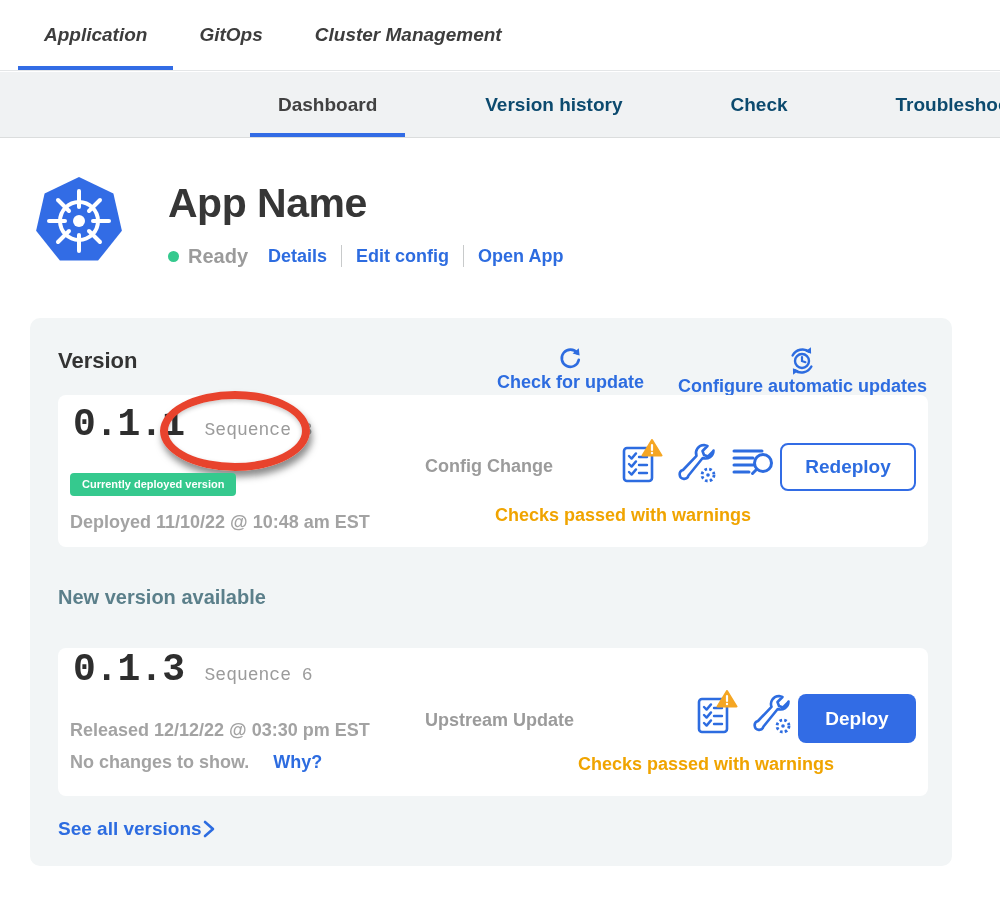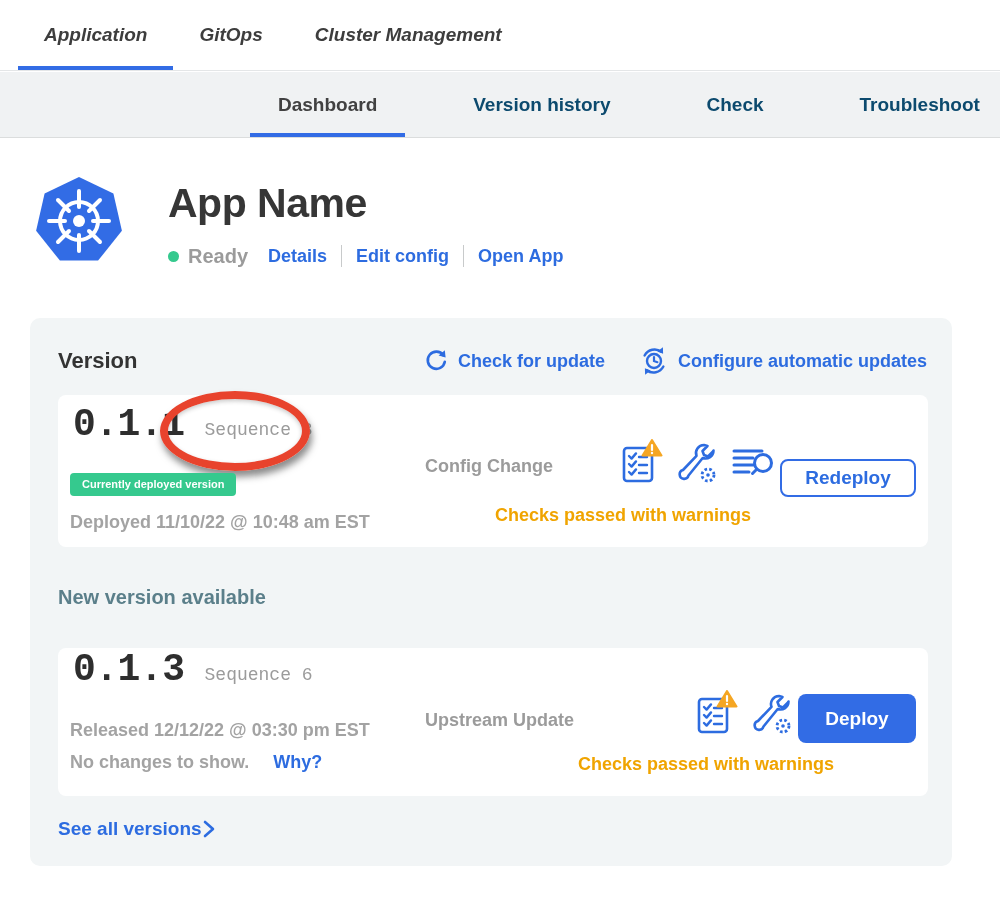--- a/index.html
+++ b/index.html
@@ -12,21 +12,21 @@
             background:#fff; border-bottom:1px solid #e4e6e7;
             display:flex; align-items:stretch; padding-left:18px; }
   .topnav-item { position:relative; display:flex; align-items:center; padding:0 26px;
                  font-size:19px; font-weight:700; color:#3d3d3d; cursor:pointer;font-style:italic; }
   .topnav-item.active::after { content:""; position:absolute; left:0; right:0; bottom:0;
                  height:4px; background:#326ce5; }
 
   
   .tabbar { position:absolute; top:72px; left:0; width:1000px; height:66px;
             background:#f0f2f3; border-bottom:1px solid #dbdddd;
-            display:flex; align-items:stretch; padding-left:250px; column-gap:40px; }
+            display:flex; align-items:stretch; padding-left:250px; column-gap:52px; }
   .tab { position:relative; display:flex; align-items:center; padding:0 28px;
          font-size:19px; font-weight:700; color:#0c4a6e; cursor:pointer; white-space:nowrap; }
   .tab.active { color:#414141; }
   .tab.active::after { content:""; position:absolute; left:0; right:0; bottom:0;
          height:4px; background:#326ce5; }
 
   
   .logo { position:absolute; left:35px; top:177px; width:88px; height:88px; }
   .app-title { position:absolute; left:168px; top:180px; font-size:41px; font-weight:700;
                color:#363636; letter-spacing:-0.5px; }
@@ -35,21 +35,21 @@
   .status-dot { width:11px; height:11px; border-radius:50%; background:#35c98e; margin-right:9px; }
   .status-text { font-size:20px; font-weight:700; color:#9b9b9b; margin-right:20px; }
   .hlink { font-size:18px; font-weight:700; color:#2d6ce0; text-decoration:none; cursor:pointer; }
   .vdiv { width:1px; height:22px; background:#c8cacb; margin:0 14px; }
 
   
   .panel { position:absolute; left:30px; top:318px; width:922px; height:548px;
            background:#f2f5f6; border-radius:10px; }
   .panel-title { position:absolute; left:28px; top:30px; font-size:22px; font-weight:700; color:#333; }
   .panel-actions { position:absolute; top:28px; right:25px; display:flex; column-gap:34px; }
-  .action-link { display:flex; align-items:center; column-gap:9px; cursor:pointer; }
+  .action-link { display:flex; align-items:center; column-gap:9px; cursor:pointer;flex-direction:column; }
   .action-link span { font-size:18px; font-weight:700; color:#2d6ce0; white-space:nowrap; }
 
   .card { position:absolute; left:28px; width:870px; background:#fff; border-radius:8px; }
   .card1 { top:77px; height:152px; }
   .card2 { top:330px; height:148px; }
 
   .version-row { position:absolute; left:15px; top:8px; display:flex; align-items:baseline; column-gap:20px;font-family:Liberation Mono, monospace; }
   .version-num { font-size:38px; font-weight:700; color:#2e2e2e; letter-spacing:-0.5px; }
   .sequence { font-size:18px; color:#9b9b9b; }
 
@@ -60,21 +60,21 @@
 
   .badge { position:absolute; left:12px; top:78px; background:#35c98e; color:#fff;
            font-size:11px; font-weight:700; padding:5px 12px 6px; border-radius:4px; white-space:nowrap; }
   .meta-text { position:absolute; font-size:18px; font-weight:700; color:#a3a3a3; white-space:nowrap; }
   .change-type { position:absolute; left:367px; font-size:18px; font-weight:700; color:#9b9b9b; white-space:nowrap; }
   .checks { position:absolute; font-size:18px; font-weight:700; color:#f0a400; white-space:nowrap; }
   .icon-row { position:absolute; display:flex; align-items:center; column-gap:14px; }
 
   .btn { display:flex; align-items:center; justify-content:center; border-radius:8px;
          font-size:19px; font-weight:700; cursor:pointer; font-family:inherit; }
-  .btn-outline { position:absolute; left:722px; top:64px; width:136px; height:38px;
+  .btn-outline { position:absolute; left:722px; top:48px; width:136px; height:48px;
                  background:#fff; border:2px solid #326ce5; color:#2d6ce0; }
   .btn-solid { position:absolute; left:740px; top:46px; width:118px; height:49px;
                background:#326ce5; border:none; color:#fff; }
 
   .new-version-heading { position:absolute; left:28px; top:268px; font-size:20px;
                          font-weight:700; color:#5b7f8a; }
   .nochanges-row { position:absolute; left:12px; top:104px; display:flex; column-gap:24px; }
   .nochanges-row .gray { font-size:18px; font-weight:700; color:#a3a3a3; }
   .see-all { position:absolute; left:28px; top:500px; display:flex; align-items:center;
              column-gap:0; cursor:pointer; }

